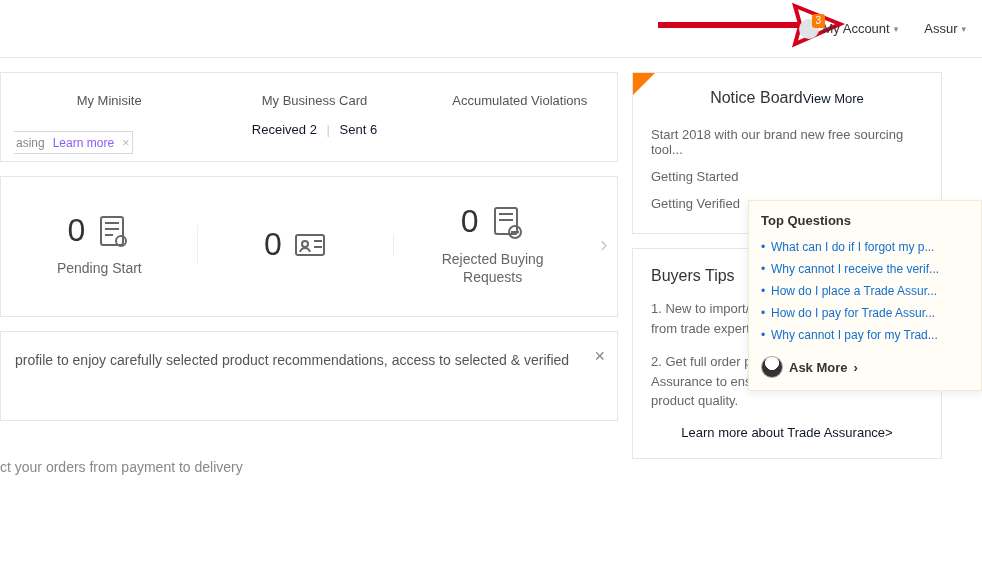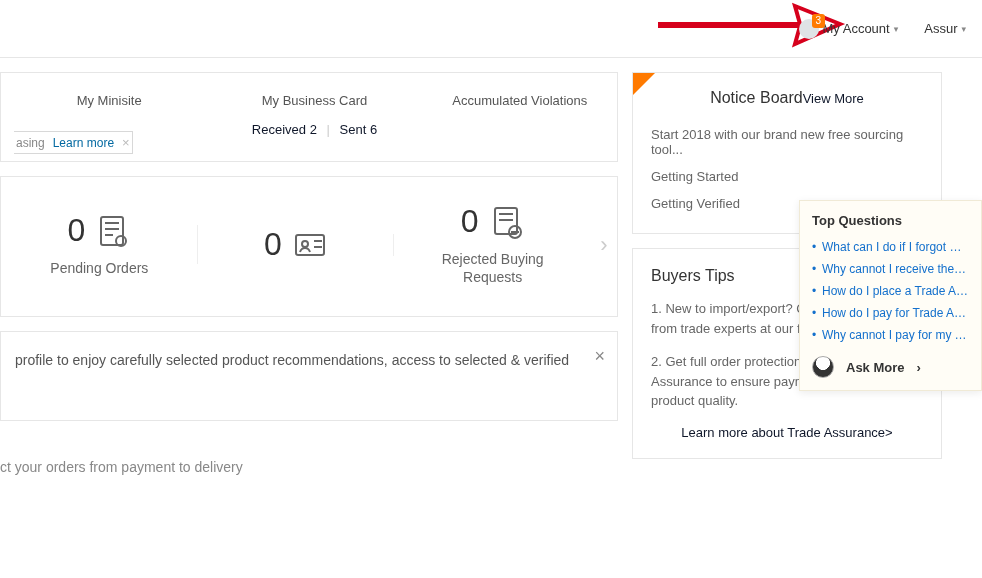--- a/index.html
+++ b/index.html
@@ -15,21 +15,21 @@
   .rightcol { flex: 0 0 310px; display: flex; flex-direction: column; gap: 14px; }
   .card { background: #fff; border: 1px solid #e6e6e6; position: relative; }
   
   .links-card { padding: 20px 0 24px 0; display: flex; }
   .links-col { flex: 1; text-align: center; padding-left: 11px; }
   .links-col .hdr { color: #555; font-size: 13px; margin-bottom: 14px; }
   .links-col .vals { color: #1470cc; font-size: 13px; }
   .links-col .vals span { display: inline-block; }
   .links-col .sep { color: #ccc; padding: 0 6px; }
   .pill { position: absolute; left: 0; top: 58px; background: #fff; border: 1px solid #d8d8d8; font-size: 12px; color: #888; padding: 3px 2px; display: flex; align-items: center; gap: 8px; border-left: none; margin-left: 13px; }
-  .pill a { color: #0369a1; }
+  .pill a { color: #8b5cf6; }
   .pill .x { color: #bbb; font-size: 13px; cursor: pointer; }
   
   .stats-card { padding: 26px 0 30px 0; display: flex; align-items: center; }
   .stat { flex: 1; text-align: center; position: relative; }
   .stat .num-row { display: flex; justify-content: center; align-items: center; gap: 10px; }
   .stat .num { font-size: 32px; color: #333; }
   .stat .icon { width: 36px; height: 36px; }
   .stat .lbl { margin-top: 10px; color: #666; font-size: 14px; line-height: 1.3; }
   .stat.div::after { content: ""; position: absolute; right: 0; top: 20%; height: 60%; width: 1px; background: #eee; }
   .next-arrow { width: 26px; color: #ccc; font-size: 22px; text-align: center; cursor: pointer; }
@@ -40,26 +40,26 @@
   .notice-card { padding: 16px 18px; position: relative; }
   .tri { position: absolute; left: 0; top: 0; width: 0; height: 0; border-top: 22px solid #ff7a00; border-right: 22px solid transparent; }
   .notice-head { display: flex; justify-content: center; align-items: center; margin-bottom: 14px; }
   .notice-head .ttl { font-size: 16px; color: #333; }
   .notice-list div { font-size: 13px; color: #666; padding: 6px 0; }
   .tips-card { padding: 18px 18px; }
   .tips-card .ttl { font-size: 16px; margin-bottom: 14px; }
   .tips-card p { font-size: 13px; color: #666; line-height: 1.5; margin-bottom: 14px; }
   .ta-link { text-align: center; margin-top: 8px; color: #1470cc; font-size: 13px; }
   
-  .popover { position: absolute; right: 0; top: 200px; width: 183px; background: #fffdf6; border: 1px solid #f0ead6; padding: 12px; box-shadow: 0 2px 8px rgba(0,0,0,0.08); }
+  .popover { position: absolute; right: 0; top: 200px; width: 234px; background: #fffdf6; border: 1px solid #f0ead6; padding: 12px; box-shadow: 0 2px 8px rgba(0,0,0,0.08); }
   .popover .pttl { font-weight: bold; font-size: 13px; margin-bottom: 8px; color: #333; }
   .popover ul { list-style: none; }
   .popover li { font-size: 12px; color: #1470cc; padding: 4px 0 4px 10px; position: relative; white-space: nowrap; overflow: hidden; text-overflow: ellipsis; }
   .popover li::before { content: "•"; position: absolute; left: 0; color: #1470cc; }
-  .ask-more { display: flex; align-items: center; gap: 12px; margin-top: 10px; font-weight: bold; font-size: 13px; }
+  .ask-more { display: flex; align-items: center; gap: 6px; margin-top: 10px; font-weight: bold; font-size: 13px; }
   .ask-more .agent { width: 22px; height: 22px; border-radius: 50%; background: radial-gradient(circle at 50% 30%, #fff 40%, #333 41%); border: 1px solid #aaa; display: inline-block; }
   
   .arrow-svg { position: absolute; left: 640px; top: -6px; pointer-events: none; }
   svg.icon path, svg.icon rect, svg.icon circle { fill: none; stroke: #666; stroke-width: 2; }
 </style>
 </head>
 <body>
 
 <svg class="arrow-svg" width="220" height="60">
   <path d="M20 30 L160 30 L155 12 L200 30 L155 50 L160 32 L20 32 Z" fill="none" stroke="#d6001c" stroke-width="4"></path>
@@ -106,21 +106,21 @@
     <div class="card stats-card">
       <div class="stat div">
         <div class="num-row">
           <span class="num">0</span>
           <svg class="icon" viewBox="0 0 36 36">
               <rect x="6" y="4" width="22" height="28" rx="2"></rect>
               <path d="M10 10h14M10 16h14M10 22h8"></path>
               <circle cx="26" cy="28" r="5"></circle>
             </svg>
         </div>
-        <div class="lbl">Pending Orders</div>
+        <div class="lbl">Pending Start</div>
       </div>
       <div class="stat div">
         <div class="num-row">
           <span class="num">0</span>
           <svg class="icon" viewBox="0 0 36 36">
               <rect x="4" y="8" width="28" height="20" rx="2"></rect>
               <circle cx="13" cy="17" r="3"></circle>
               <path d="M8 25c1-3 3-4 5-4s4 1 5 4M22 14h8M22 20h8"></path>
             </svg>
         </div>

